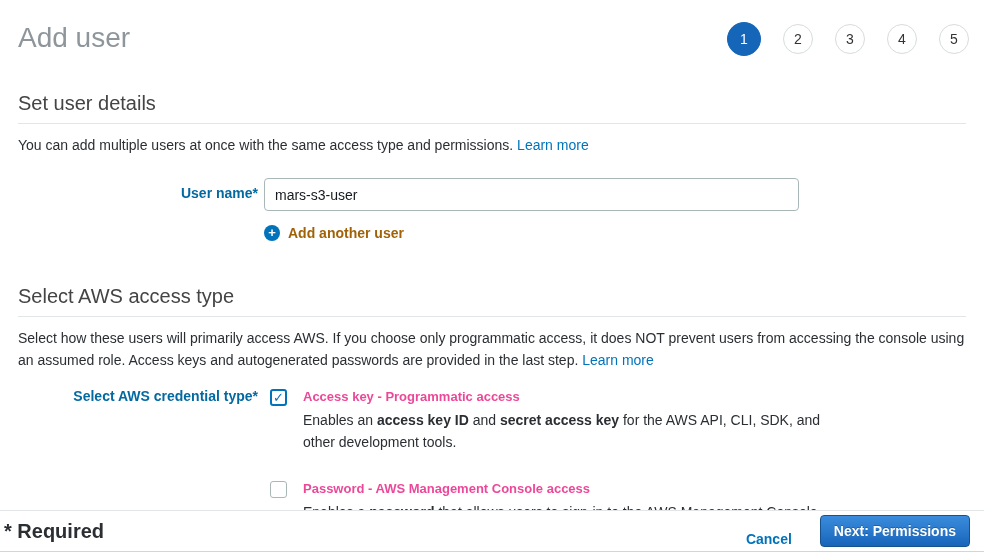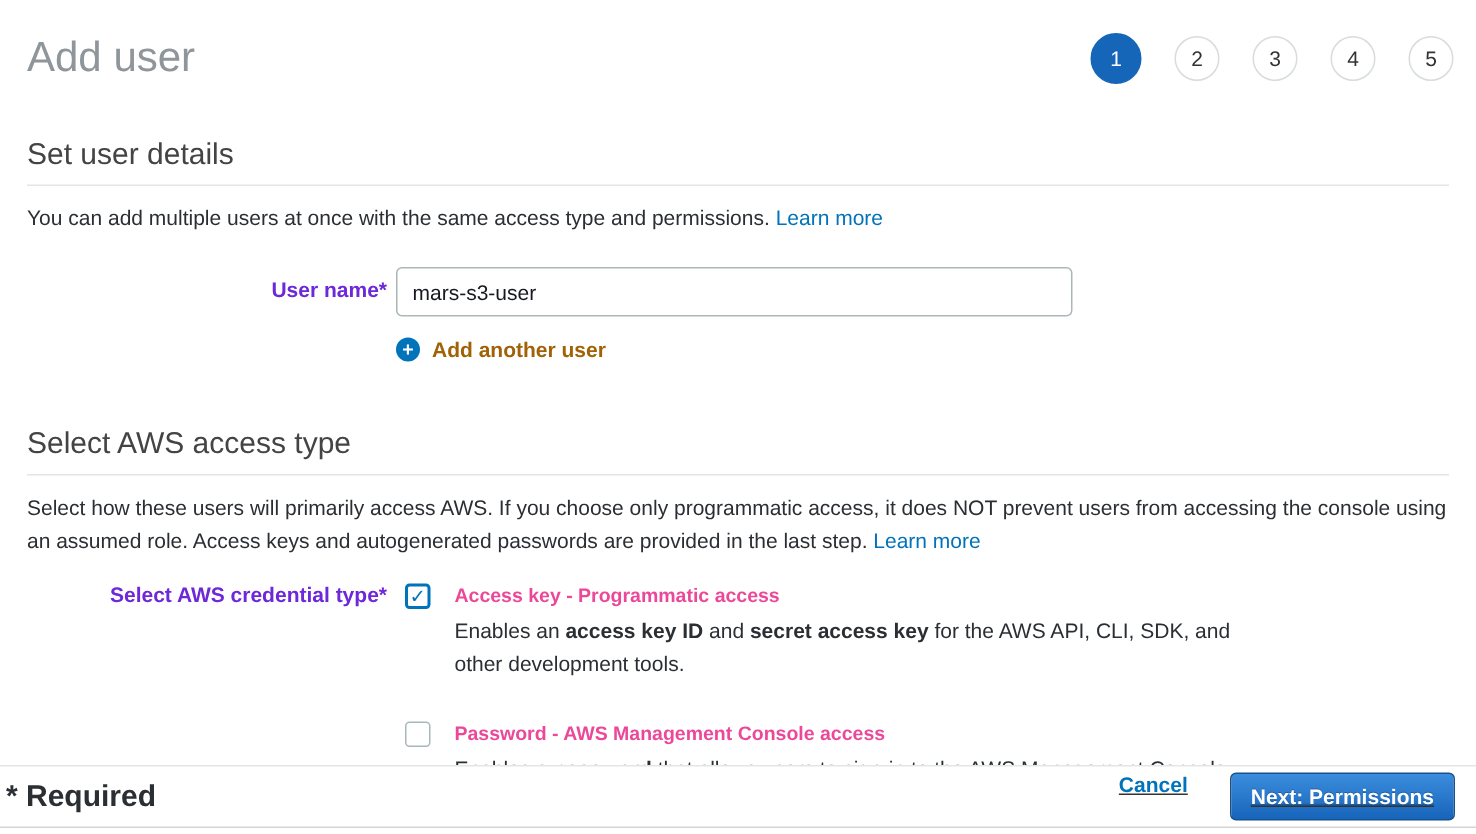--- a/index.html
+++ b/index.html
@@ -22,23 +22,23 @@
 
   
   h2.section-heading { margin-top:36px; font-size:20px; font-weight:400; color:#444;
     padding-bottom:8px; border-bottom:1px solid #e3e6e6; }
   p.section-desc { margin-top:10px; font-size:14px; line-height:22px; color:#2b2f33; }
   a.link { color:#0073bb; text-decoration:none; cursor:pointer; }
 
   
   .form-row { display:flex; align-items:flex-start; margin-top:22px; }
   .form-label { flex:0 0 240px; text-align:right; font-weight:bold; font-size:14px;
-    color:#6d28d9; padding-top:7px; }
+    color:#0369a1; padding-top:7px; }
   .form-control { margin-left:6px; }
-  .text-input { width:451px; height:33px; border:1px solid #aab7b8; border-radius:4px;
+  .text-input { width:535px; height:33px; border:1px solid #aab7b8; border-radius:4px;
     padding:0 10px; font-size:14px; color:#16191f;
     font-family:"Liberation Sans","DejaVu Sans",sans-serif; }
   .add-row { margin-top:14px; margin-left:246px; display:flex; align-items:center;
     gap:8px; cursor:pointer; }
   .plus-icon { width:16px; height:16px; border-radius:50%; background:#0073bb;
     color:#fff; font-size:13px; font-weight:bold; line-height:15px; text-align:center;
     display:inline-block; }
   .add-label { color:#a16207; font-weight:bold; font-size:14px; }
 
   
@@ -55,21 +55,21 @@
     max-width:535px; }
   .option-desc b { color:#2b2f33; }
   .option-gap { margin-top:26px; }
 
   
   .footer { position:absolute; left:0; right:0; bottom:4px; height:42px;
     border-top:1px solid #e3e6e6; border-bottom:1px solid #d5d5d5;
     display:flex; align-items:center; justify-content:space-between;
     padding:0 14px 0 4px; background:#fff; }
   .required-note { font-weight:bold; font-size:20px; color:#2b2f33; }
-  .footer-actions { display:flex; align-items:flex-start; gap:28px;text-decoration:underline; }
+  .footer-actions { display:flex; align-items:flex-end; gap:28px; }
   .cancel-link { color:#0073bb; font-weight:bold; font-size:14px; cursor:pointer; }
   .next-button { background:linear-gradient(#3b8cdd,#1765bb); border:1px solid #16538c;
     border-radius:4px; color:#fff; font-weight:bold; font-size:14px;
     padding:7px 13px; cursor:pointer; text-shadow:0 -1px 0 rgba(0,0,0,.25);
     font-family:"Liberation Sans","DejaVu Sans",sans-serif; }
 </style>
 </head>
 <body>
 
 <div class="page">

